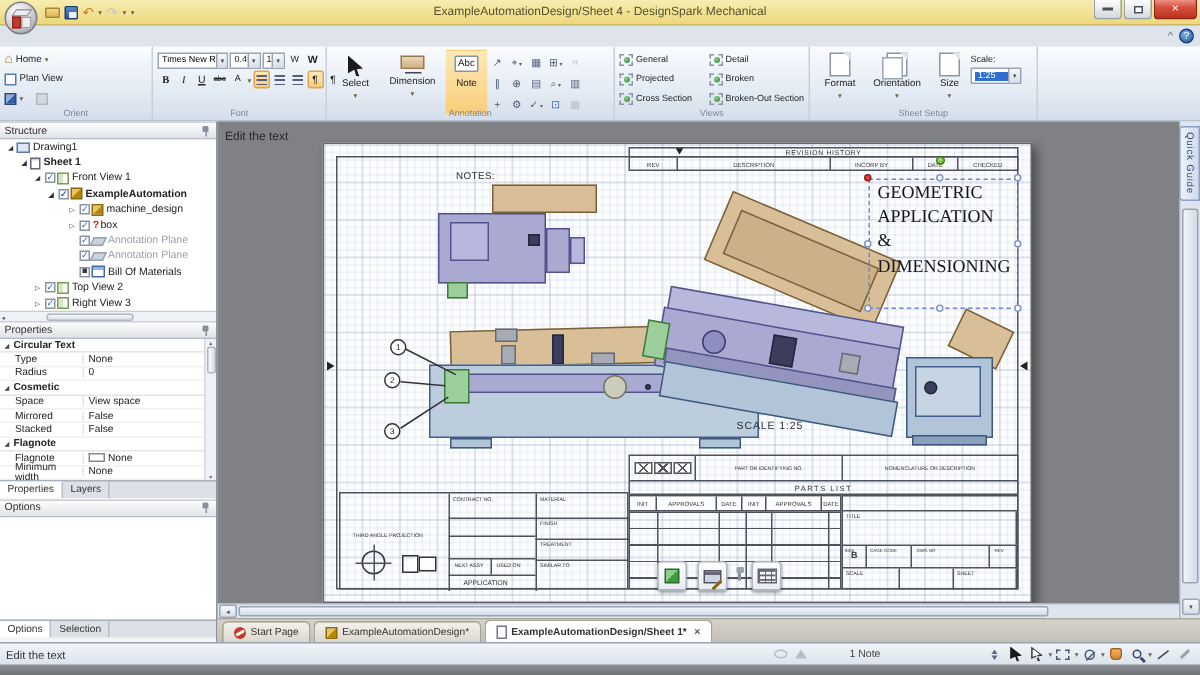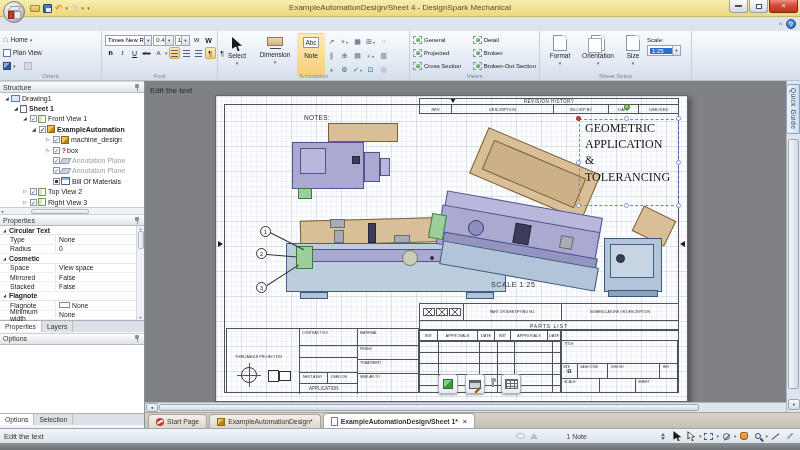--- a/index.html
+++ b/index.html
@@ -606,21 +606,21 @@
       <div class="shp tan" style="left:420px;top:116px;width:36px;height:28px;transform:rotate(26deg)"></div>
       <div class="shp stl" style="left:388px;top:142px;width:58px;height:54px"></div>
       <div class="shp" style="left:394px;top:148px;width:44px;height:34px;background:#c6d4e4;border:1px solid #44608a"></div>
       <div class="shp drk" style="left:400px;top:158px;width:9px;height:9px;border-radius:50%"></div>
       <div class="shp" style="left:392px;top:194px;width:50px;height:7px;background:#8aa2bc;border:1px solid #3c587c"></div>
 
       <div class="gdtsel">
         <div class="gdtline">GEOMETRIC</div>
         <div class="gdtline">APPLICATION</div>
         <div class="gdtline">&amp;</div>
-        <div class="gdtline">TOLERANCING</div>
+        <div class="gdtline">DIMENSIONING</div>
       </div>
       <span class="hdl" style="left:408px;top:20px"></span>
       <span class="hdl" style="left:460px;top:20px"></span>
       <span class="hdl" style="left:360px;top:64px"></span>
       <span class="hdl" style="left:460px;top:64px"></span>
       <span class="hdl" style="left:360px;top:107px"></span>
       <span class="hdl" style="left:408px;top:107px"></span>
       <span class="hdl" style="left:460px;top:107px"></span>
       <span class="rot" style="left:408px;top:8px"></span>
       <span class="anchor" style="left:360px;top:20px"></span>

